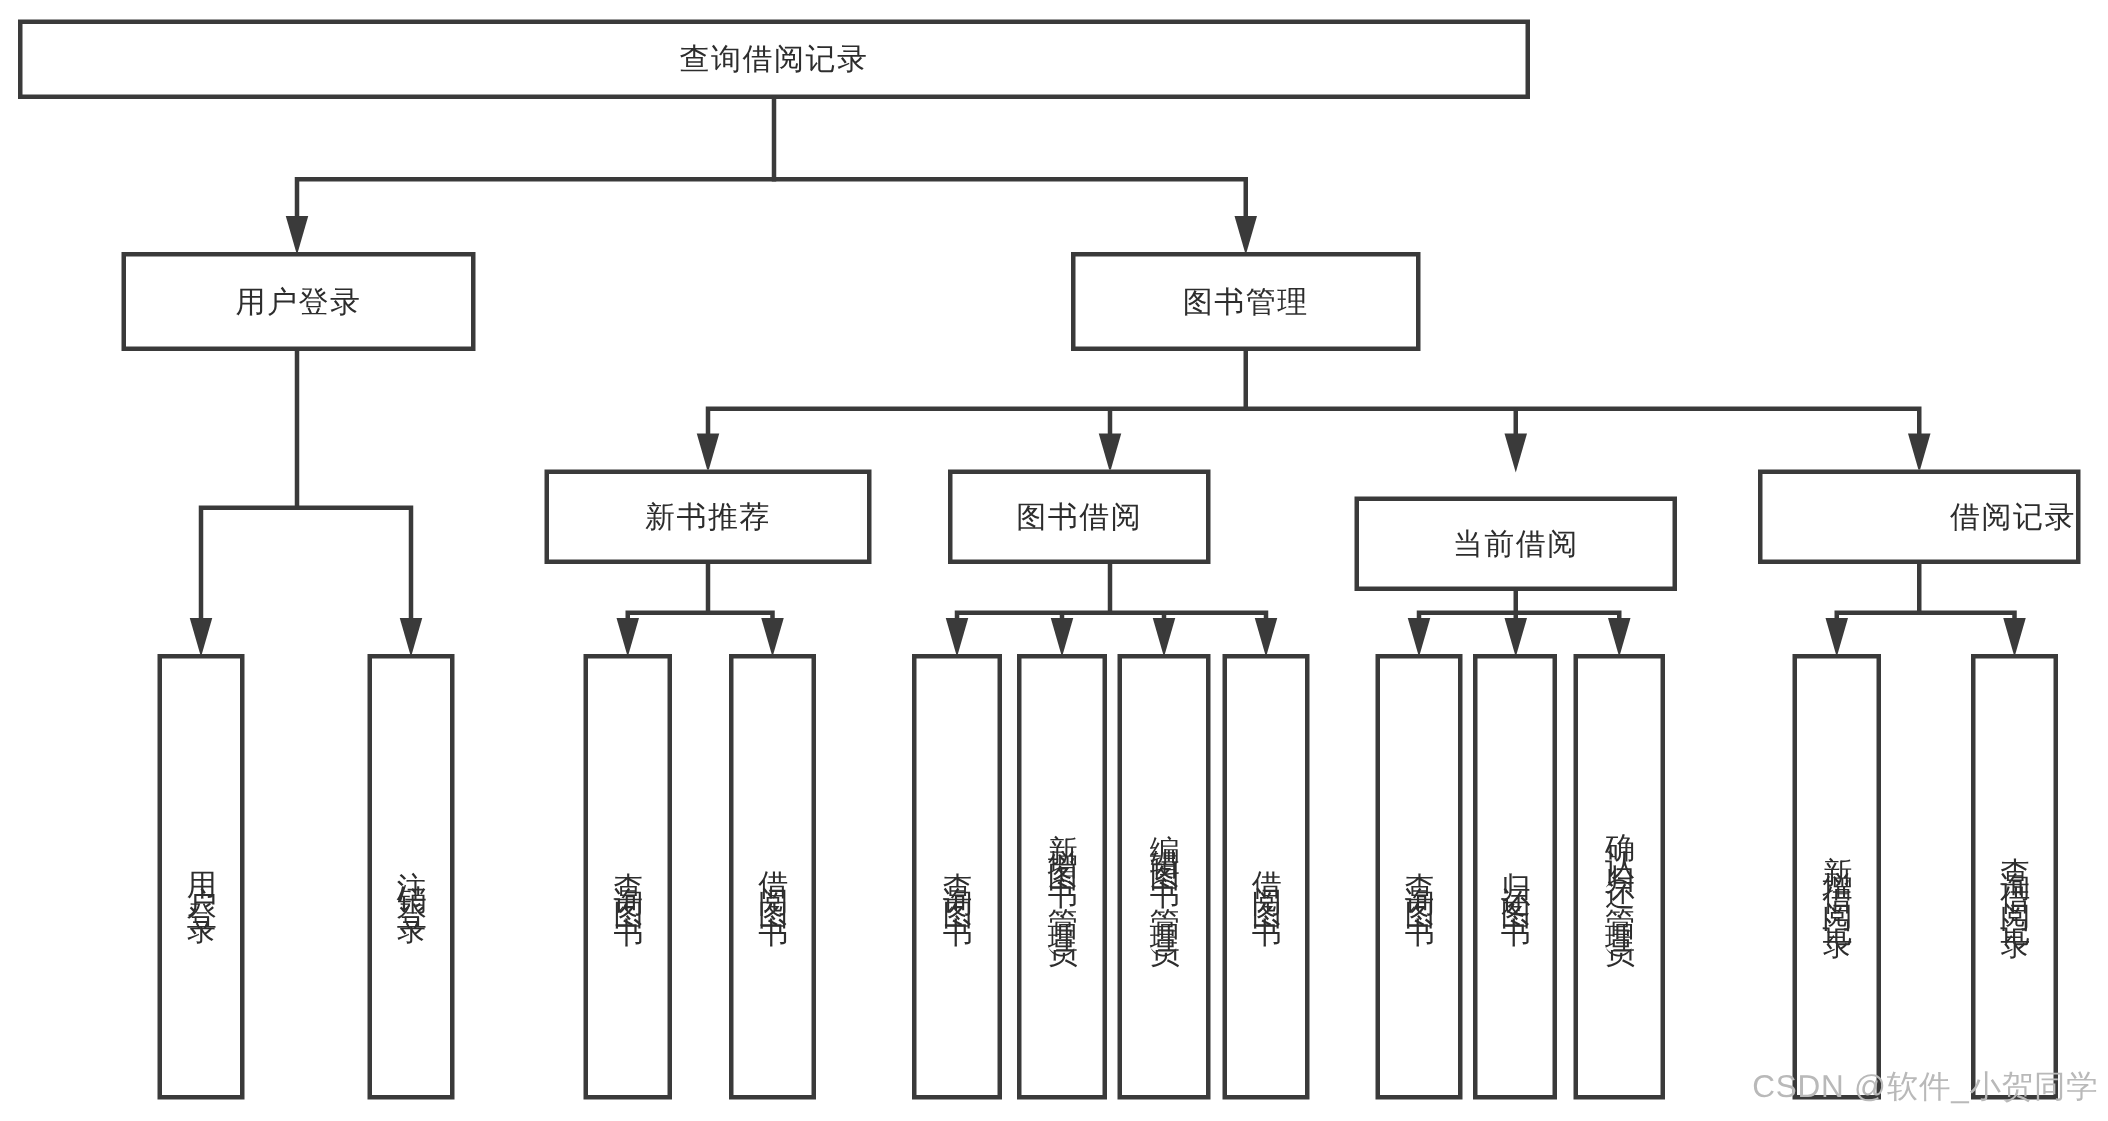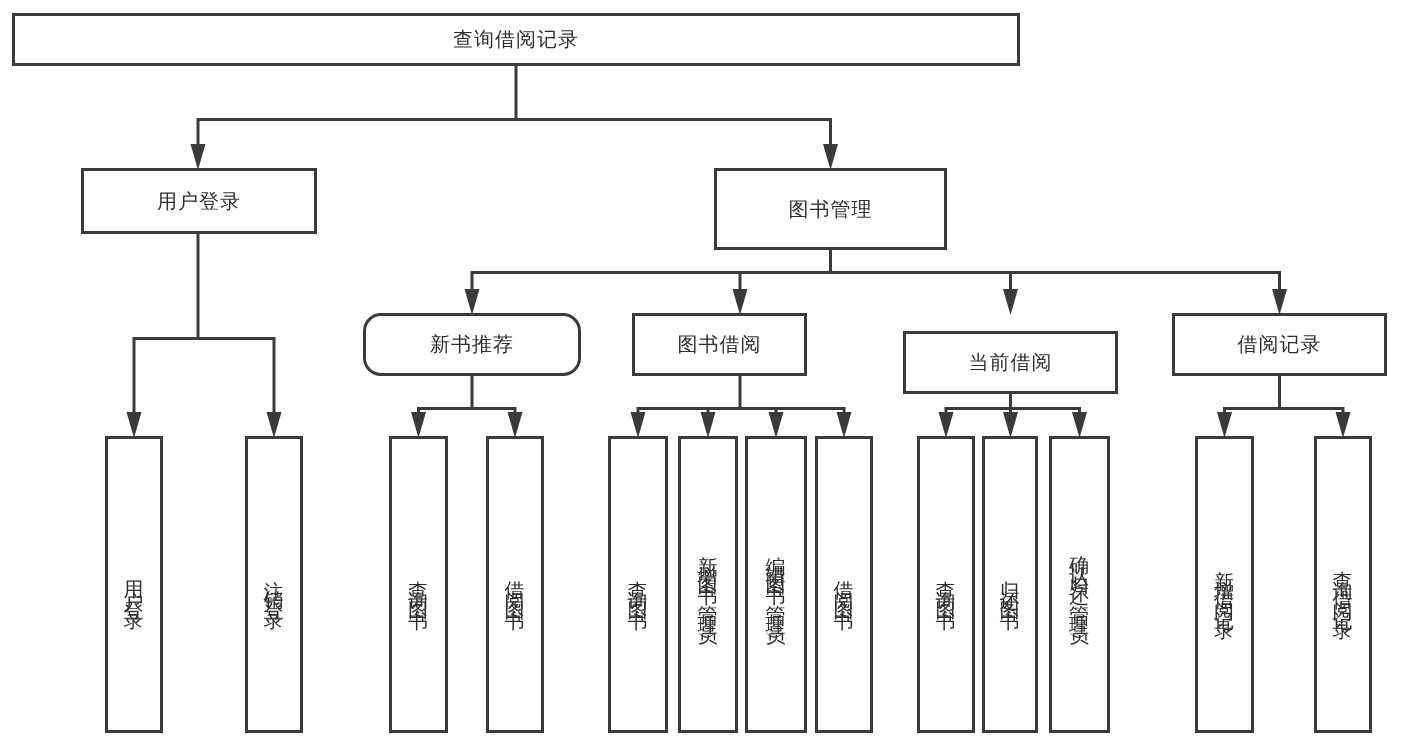--- a/index.html
+++ b/index.html
@@ -41,26 +41,26 @@
   .vtext {
     writing-mode: vertical-rl;
     text-orientation: mixed;
     letter-spacing: 10px;
     line-height: 1;
   }
   
   .n-root    { left: 12px;  top: 13px;  width: 1008px; height: 53px; }
   
   .n-user    { left: 81px;  top: 168px; width: 236px; height: 66px; }
-  .n-mgmt    { left: 714px; top: 168px; width: 233px; height: 82px; }
-  
-  .n-newbook { left: 363px;  top: 313px; width: 218px; height: 63px; border-radius: 18px; }
+  .n-mgmt    { left: 714px; top: 168px; width: 233px; height: 66px; }
+  
+  .n-newbook { left: 363px;  top: 313px; width: 218px; height: 63px; }
   .n-borrow  { left: 632px;  top: 313px; width: 175px; height: 63px; }
   .n-current { left: 903px;  top: 331px; width: 215px; height: 63px; }
-  .n-records { left: 1172px; top: 313px; width: 215px; height: 63px; }
+  .n-records { left: 1172px; top: 313px; width: 215px; height: 63px; justify-content: flex-end; }
   
   .leaf { top: 436px; height: 297px; }
   .lf-1  { left: 105px;  width: 58px; }
   .lf-2  { left: 245px;  width: 58px; }
   .lf-3  { left: 389px;  width: 59px; }
   .lf-4  { left: 486px;  width: 58px; }
   .lf-5  { left: 608px;  width: 60px; }
   .lf-6  { left: 678px;  width: 60px; }
   .lf-7  { left: 745px;  width: 62px; }
   .lf-8  { left: 815px;  width: 58px; }
@@ -197,14 +197,15 @@
     <span class="vtext">确认归还（管理员）</span>
   </div>
 
   <div class="node leaf lf-12">
     <span class="vtext">新增借阅记录</span>
   </div>
   <div class="node leaf lf-13">
     <span class="vtext">查询借阅记录</span>
   </div>
 
+  <div class="watermark">CSDN @软件_小贺同学</div>
 
 </div>
 
 </body></html>

